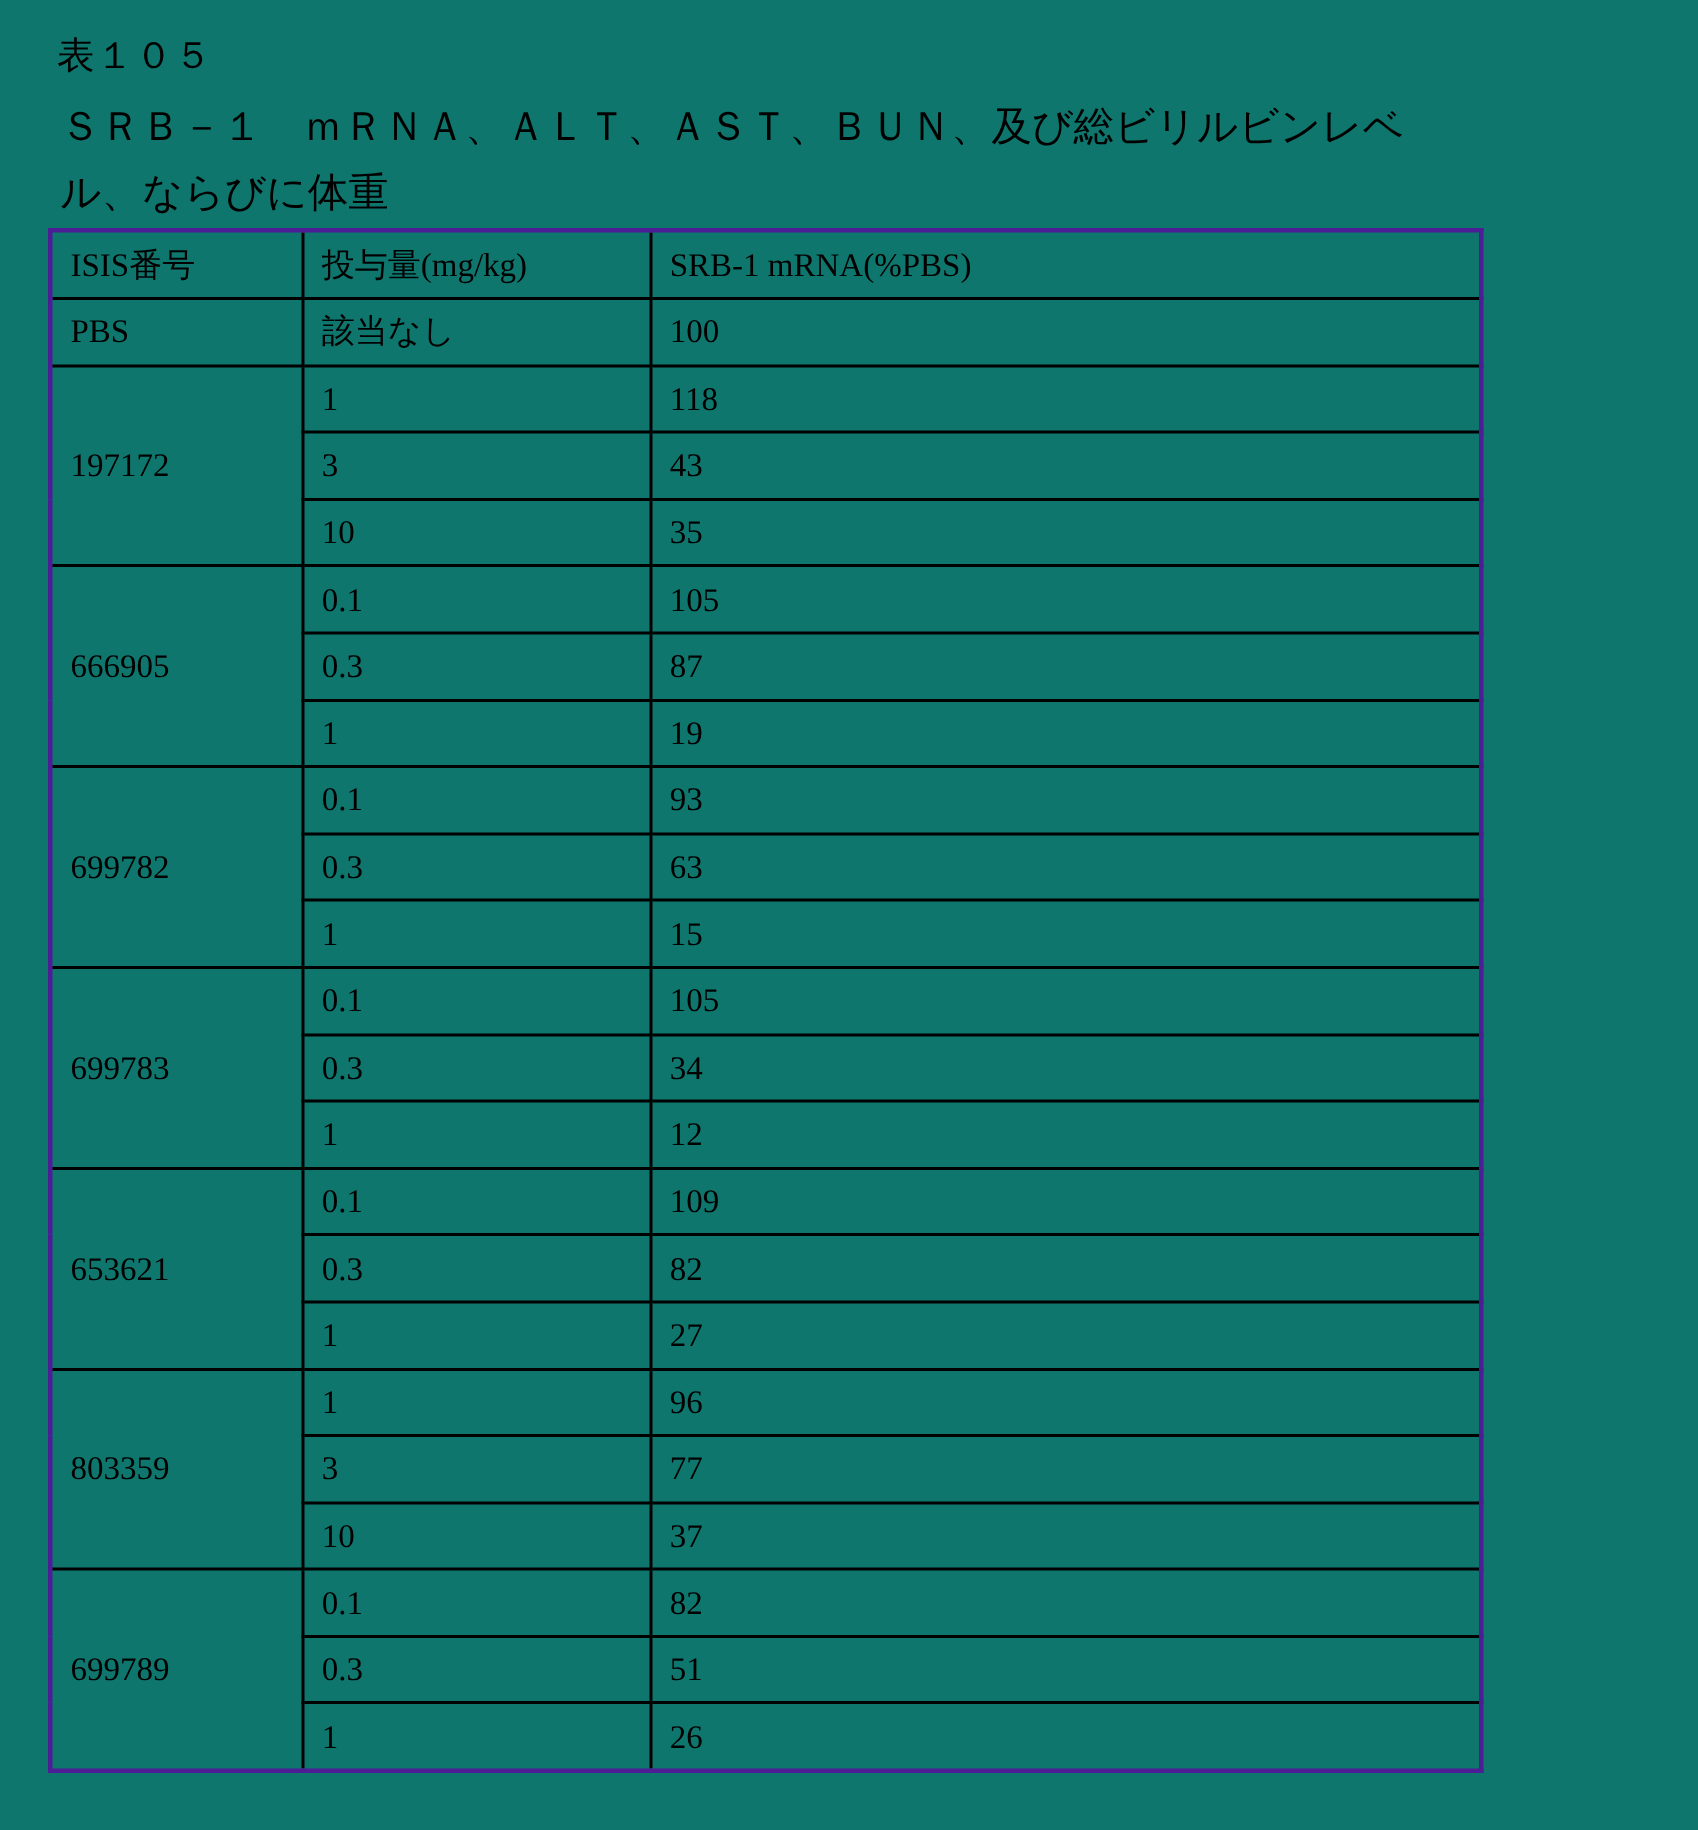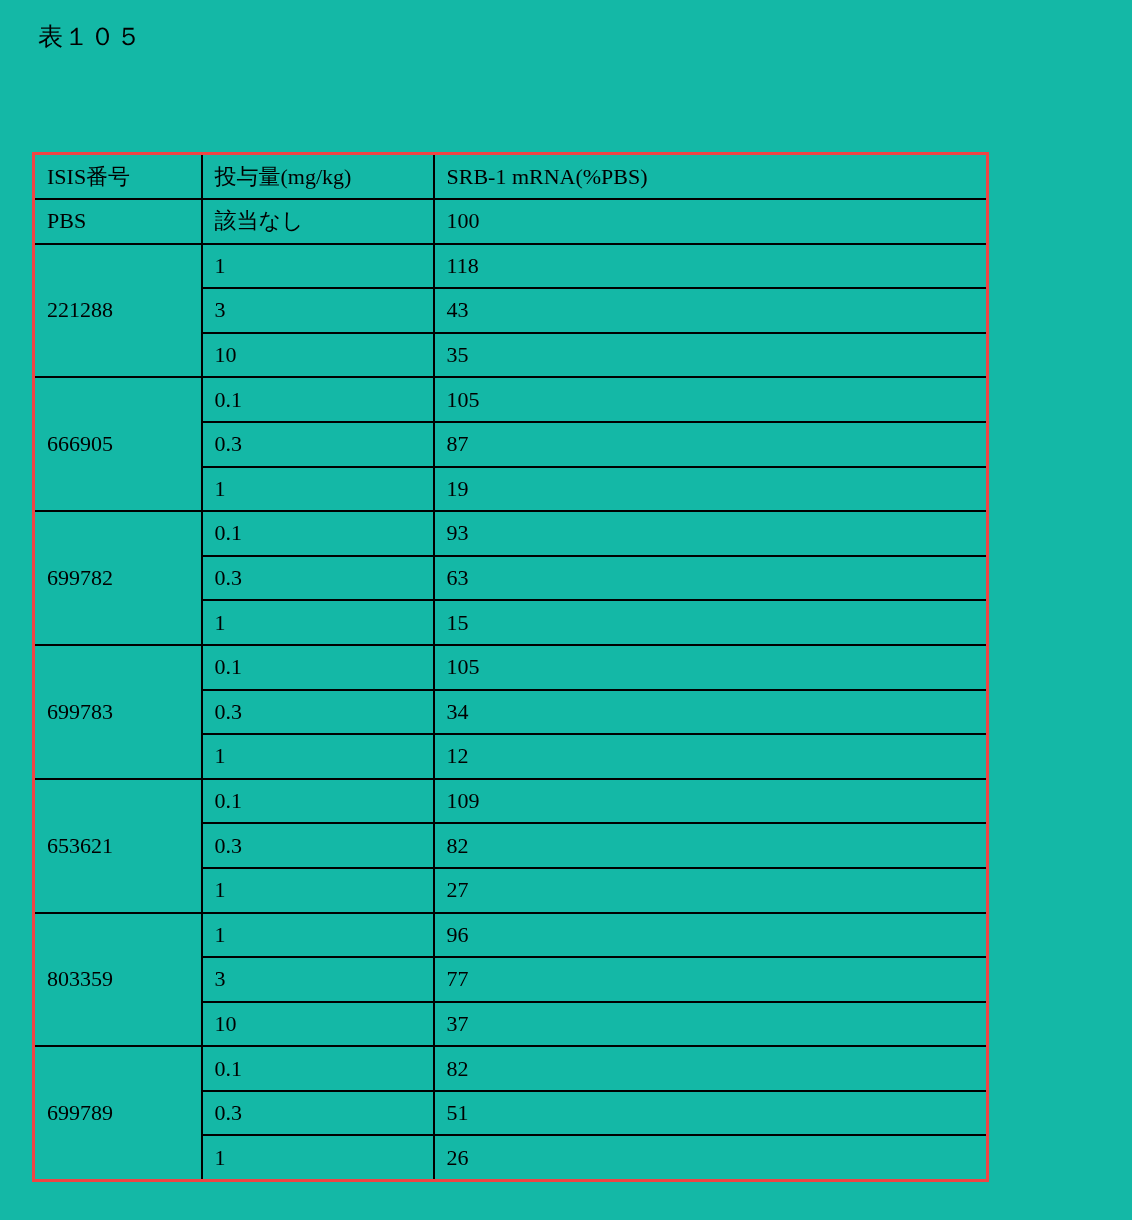--- a/index.html
+++ b/index.html
@@ -6,21 +6,21 @@
     margin: 0;
     padding: 0;
     background: #ffffff;
     color: #000000;
     font-family: "Liberation Serif", "DejaVu Serif", serif;
   }
   .page {
     position: relative;
     width: 1132px;
     height: 1220px;
-    background: #14b8a6;
+    background: #0f766e;
     overflow: hidden;
   }
   .doc-title {
     position: absolute;
     left: 38px;
     top: 20px;
     font-size: 25px;
     letter-spacing: 1px;
     white-space: pre;
   }
@@ -32,21 +32,21 @@
     line-height: 44px;
     white-space: pre;
   }
   table.data-table {
     position: absolute;
     left: 32px;
     top: 152px;
     width: 954px;
     border-collapse: collapse;
     table-layout: fixed;
-    border: 3px solid #ef4444;
+    border: 3px solid #4c1d95;
   }
   .data-table th,
   .data-table td {
     border: 2px solid #000;
     font-size: 22px;
     font-weight: normal;
     text-align: left;
     vertical-align: middle;
     padding: 0 4px 0 12px;
     height: 42.6px;
@@ -58,21 +58,21 @@
   .col-dose  { width: 232px; }
   .col-value { width: 554px; }
 </style>
 </head>
 <body>
 
 <div class="page">
 
   <div class="doc-title">表１０５</div>
 
-  <div class="doc-caption"><br></div>
+  <div class="doc-caption"><span>ＳＲＢ－１　ｍＲＮＡ、ＡＬＴ、ＡＳＴ、ＢＵＮ、及び総ビリルビンレベ</span><br><span>ル、ならびに体重</span></div>
 
   <table class="data-table">
     <colgroup>
       <col class="col-isis">
       <col class="col-dose">
       <col class="col-value">
     </colgroup>
     <thead>
       <tr>
         <th>ISIS番号</th>
@@ -82,21 +82,21 @@
     </thead>
     <tbody>
 
       <tr>
         <td>PBS</td>
         <td>該当なし</td>
         <td>100</td>
       </tr>
 
       <tr>
-        <td rowspan="3">221288</td>
+        <td rowspan="3">197172</td>
         <td>1</td>
         <td>118</td>
       </tr>
       <tr>
         <td>3</td>
         <td>43</td>
       </tr>
       <tr>
         <td>10</td>
         <td>35</td>

